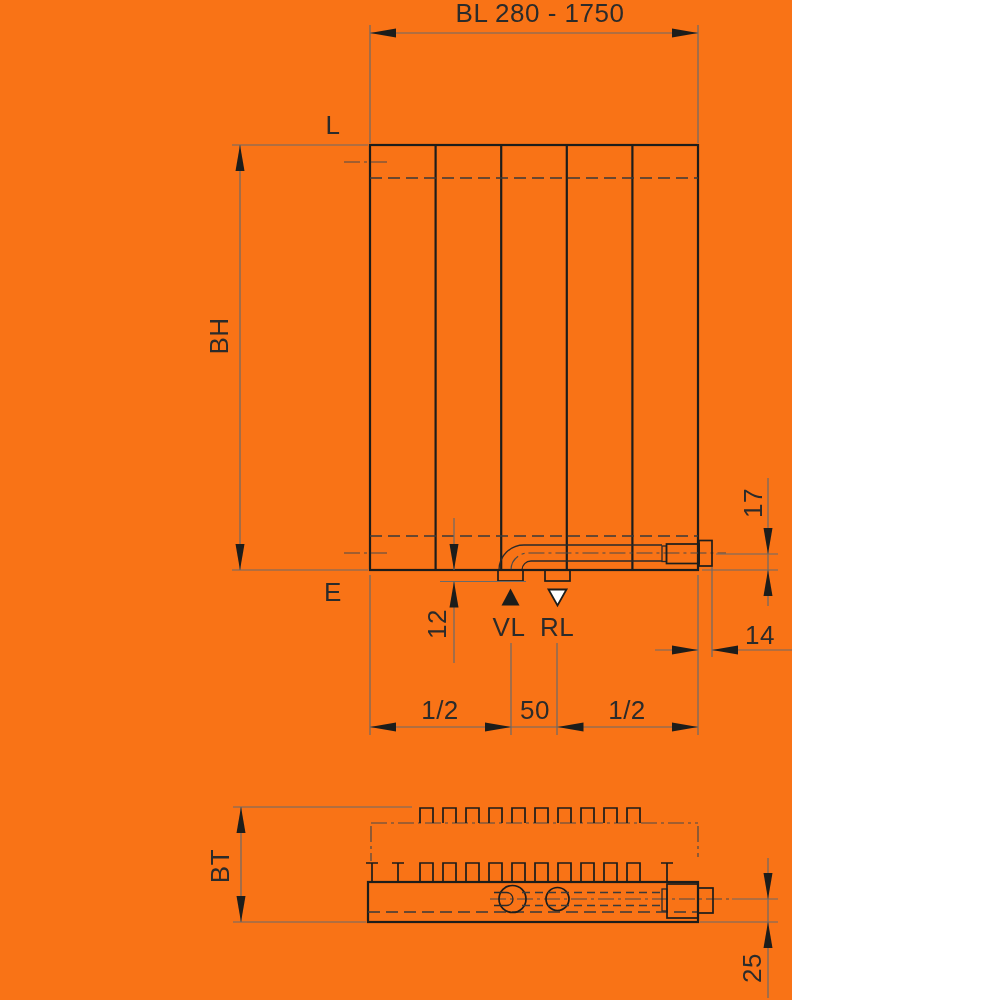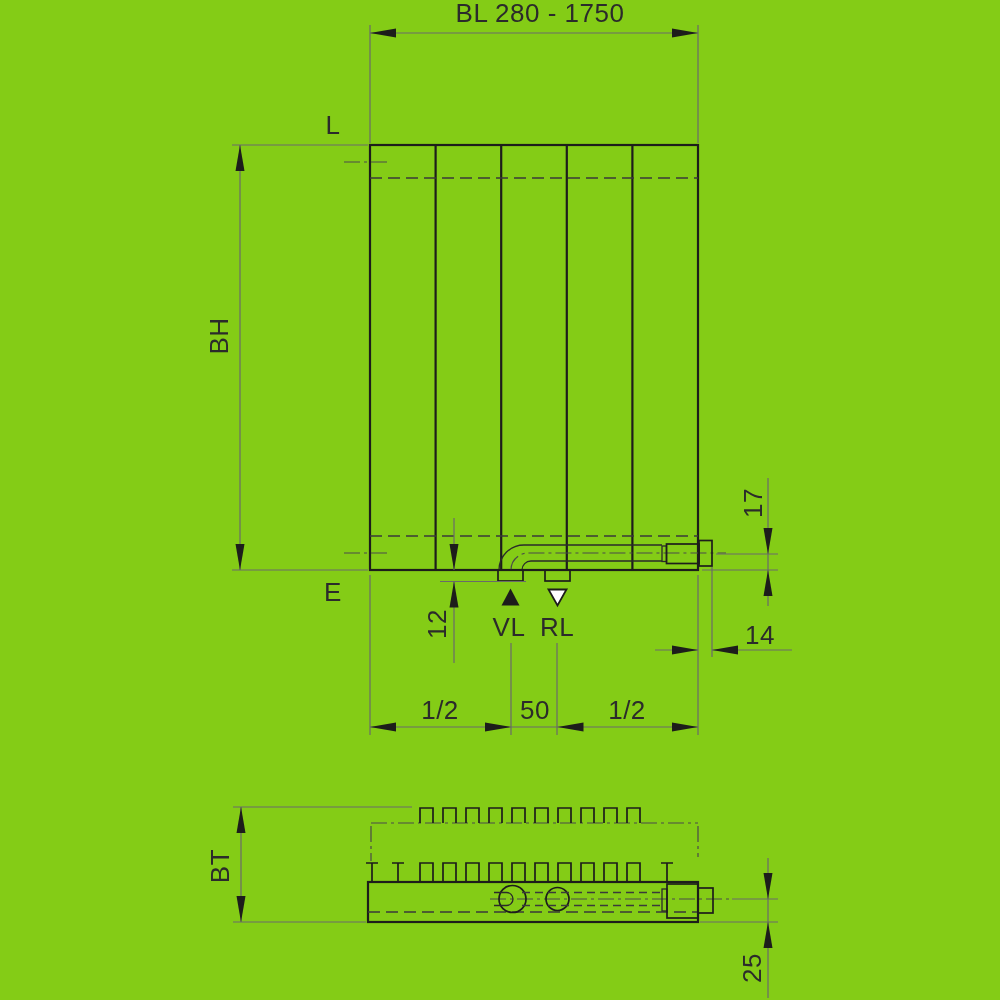--- a/index.html
+++ b/index.html
@@ -1,16 +1,16 @@
 <!DOCTYPE html>
 <html><head>
 <meta charset="utf-8">
 <style>
   html,body{margin:0;padding:0;background:#ffffff;}
-  .canvas{width:1000px;height:1000px;background:#84cc16;position:relative;overflow:hidden;text-decoration:underline;}
+  .canvas{width:792px;height:1000px;background:#f97316;position:relative;overflow:hidden;text-decoration:underline;}
   svg{display:block;}
   svg text{
     font-family:"Liberation Sans","DejaVu Sans",sans-serif;
     font-size:26px;
     fill:#2b2b2b;
     letter-spacing:0.5px;
   }
   .obj{stroke:#1d1d1b;stroke-width:2.2;fill:none;stroke-linecap:butt;}
   .objmed{stroke:#1d1d1b;stroke-width:1.7;fill:none;}
   .objthin{stroke:#2a2a2a;stroke-width:1.3;fill:none;}

